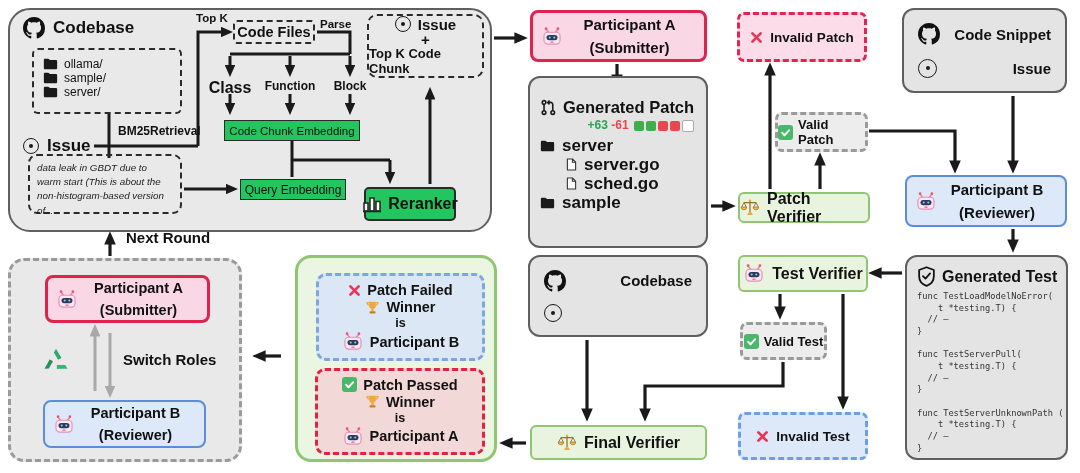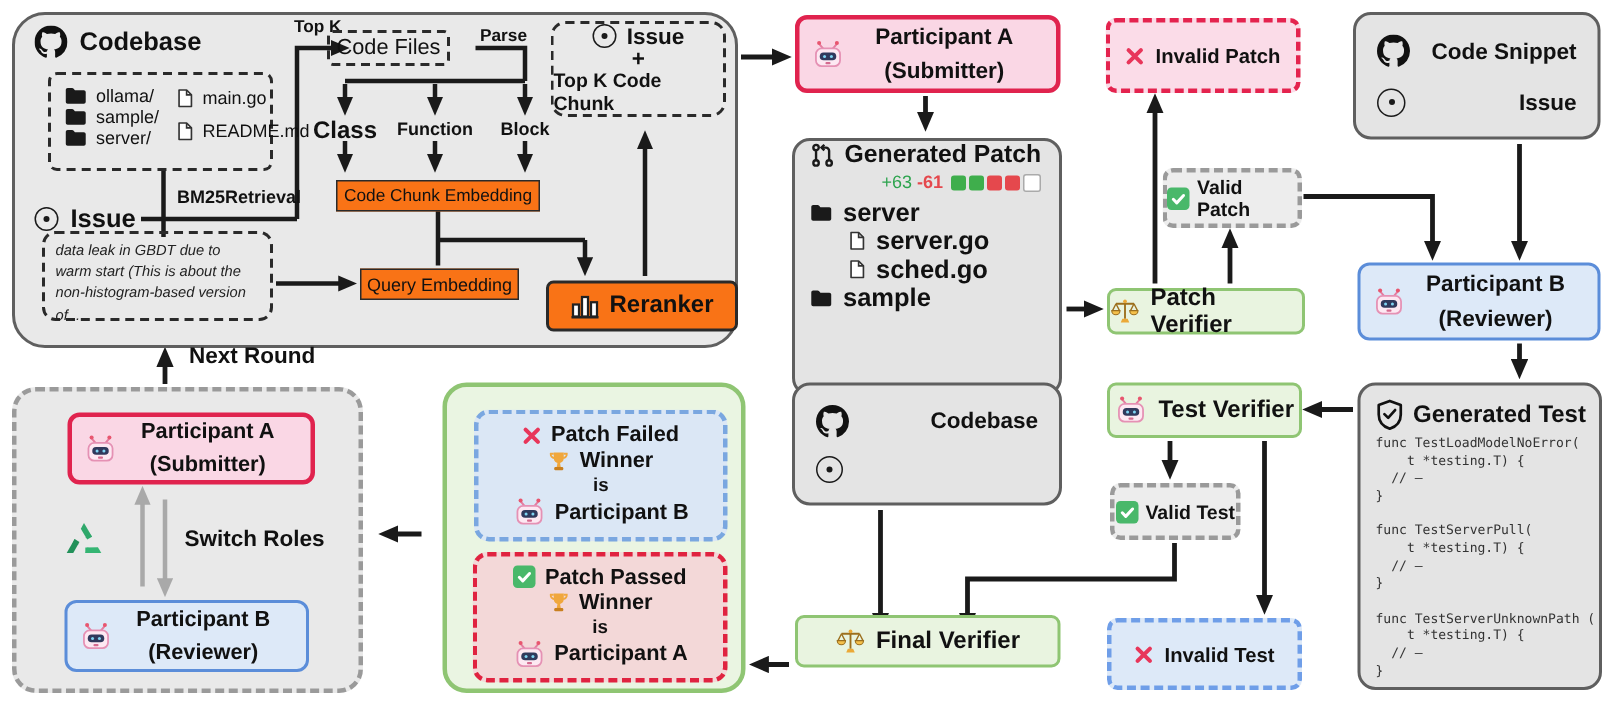--- a/index.html
+++ b/index.html
@@ -4,41 +4,41 @@
 <style>
   html,body{margin:0;padding:0;background:#fff}
   .canvas{position:relative;width:1080px;height:473px;background:#fff;
     font-family:"Liberation Sans",sans-serif;color:#111;overflow:hidden}
   .abs{position:absolute;box-sizing:border-box}
   .wires{position:absolute;left:0;top:0;width:1080px;height:473px;pointer-events:none}
   
   .panel{background:#e9e9e9;border:2.5px solid #5f5f5f;border-radius:22px}
   .gbox{background:#e4e4e4;border:2.5px solid #5f5f5f;border-radius:12px}
   .dashedk{border:2px dashed #2a2a2a;border-radius:6px}
-  .wbox{background:#f97316;border:1.6px solid #2a2a2a;display:flex;align-items:center;justify-content:center}
+  .wbox{background:#22c55e;border:1.6px solid #2a2a2a;display:flex;align-items:center;justify-content:center}
   .verifier{background:#e9f4e0;border:2px solid #8fc573;border-radius:6px;display:flex;align-items:center;justify-content:center;gap:7px;font-weight:bold;font-size:16px}
   .status{display:flex;align-items:center;justify-content:center;gap:7px;font-weight:bold;font-size:13.5px;border-radius:7px}
   .st-gray{background:#ededed;border:3px dashed #9a9a9a}
   .st-redpink{background:#fbdce8;border:3px dashed #e4234e}
   .st-blue{background:#dde9f8;border:3px dashed #6f9ee8}
   .pcard{display:flex;align-items:center;border-radius:8px;padding:2px 8px}
   .pcard .names{flex:1;text-align:center;font-weight:bold;font-size:15px;line-height:1.55}
   .pcard-a{background:#fad7e5;border:3px solid #e0234e}
   .pcard-b{background:#dde9f8;border:2.5px solid #5b8dd9}
   .lbl{position:absolute;font-weight:bold;font-size:11.5px;white-space:nowrap}
   .hdr{display:flex;align-items:center;gap:8px;font-weight:bold;font-size:17px}
   .frow{display:flex;align-items:center;gap:6px;font-size:12px;white-space:nowrap}
   .gbrow{display:flex;align-items:center;gap:11px;padding:0 14px;font-weight:bold}
   .gbrow .t{flex:1;text-align:right}
   .code{font-family:"DejaVu Sans Mono",monospace;font-size:8.7px;line-height:1.34;color:#333;white-space:pre;margin:4px 0 0 0}
   .issue-icon{width:14px;height:14px;border:1.9px solid #1a1a1a;border-radius:50%;position:relative;display:inline-block;flex:0 0 auto}
   .issue-icon::after{content:"";position:absolute;left:50%;top:50%;width:4px;height:4px;margin:-2px 0 0 -2px;background:#1a1a1a;border-radius:50%}
   .sq{display:inline-block;width:10px;height:10px;margin-left:2px;border-radius:2px;vertical-align:middle}
   .sq-add{background:#3fae4c}.sq-del{background:#e5484d}.sq-empty{background:#fff;border:1.5px solid #aaa}
-  .add{color:#2da44e;font-weight:normal}.del{color:#e5484d;font-weight:bold}
+  .add{color:#2da44e;font-weight:bold}.del{color:#e5484d;font-weight:bold}
   .treerow{display:flex;align-items:center;gap:7px;font-size:17px;font-weight:600;height:19px}
   .winnercol{display:flex;flex-direction:column;align-items:center;justify-content:center;height:100%;gap:1px;font-weight:bold}
   .wrow{display:flex;align-items:center;gap:6px;font-size:14.5px}
   .is{font-size:12.5px}
   .ital{font-style:italic;font-size:9.8px;line-height:1.45;color:#222;padding:5px 7px;font-weight:500}
 </style>
 </head>
 <body>
 
 <div class="canvas">
@@ -117,63 +117,43 @@
           </span>
         <span class="frow">
             <span style="display: inline-flex; align-items: center;">
               <svg viewBox="0 0 16 13" width="15" height="12">
                 <path d="M.8 2.2C.8 1.4 1.4.8 2.2.8h3.1c.5 0 .9.2 1.2.5l.9 1h6.4c.8 0 1.4.6 1.4 1.4v7c0 .8-.6 1.4-1.4 1.4H2.2c-.8 0-1.4-.6-1.4-1.4z" fill="#1a1a1a"></path>
               </svg>
             </span>
             <span>server/</span>
           </span>
       </div>
-      <div style="display:flex;flex-direction:column;gap:8px;padding-top:1px">
-        <span class="frow">
-            <span style="display: inline-flex; align-items: center;">
-              <svg viewBox="0 0 12 14" width="11" height="13">
-                <path d="M1.5 1h5.5l3.5 3.5V13h-9z" fill="#fff" stroke="#333" stroke-width="1.2" stroke-linejoin="round"></path>
-                <path d="M7 1v3.5h3.5" fill="none" stroke="#333" stroke-width="1.2"></path>
-              </svg>
-            </span>
-            <span>main.go</span>
-          </span>
-        <span class="frow">
-            <span style="display: inline-flex; align-items: center;">
-              <svg viewBox="0 0 12 14" width="11" height="13">
-                <path d="M1.5 1h5.5l3.5 3.5V13h-9z" fill="#fff" stroke="#333" stroke-width="1.2" stroke-linejoin="round"></path>
-                <path d="M7 1v3.5h3.5" fill="none" stroke="#333" stroke-width="1.2"></path>
-              </svg>
-            </span>
-            <span>README.md</span>
-          </span>
-      </div>
     </div>
 
     <span class="lbl" style="left:108px;top:114px;font-size:12px">BM25Retrieval</span>
 
     <div class="abs hdr" style="left:13px;top:126px">
       <span class="issue-icon"></span>
       <span>Issue</span>
     </div>
 
     <div class="abs dashedk ital" style="left:18px;top:144px;width:154px;height:60px;border-radius:9px">data leak in GBDT due to warm start (This is about the non-histogram-based version of...</div>
 
     <span class="lbl" style="left:186px;top:2px">Top K</span>
-    <div class="abs dashedk" style="left:208px;top:10px;width:82px;height:24px;display:flex;align-items:center;justify-content:center;font-weight:normal;font-size:14.5px;border-radius:4px">Code Files</div>
+    <div class="abs dashedk" style="left:223px;top:10px;width:82px;height:24px;display:flex;align-items:center;justify-content:center;font-weight:bold;font-size:14.5px;border-radius:4px">Code Files</div>
     <span class="lbl" style="left:310px;top:8px">Parse</span>
 
     <span class="lbl" style="left:196px;top:69px;width:48px;text-align:center;font-size:16px">Class</span>
     <span class="lbl" style="left:252px;top:69px;width:56px;text-align:center;font-size:12px">Function</span>
     <span class="lbl" style="left:314px;top:69px;width:52px;text-align:center;font-size:12px">Block</span>
 
     <div class="abs wbox" style="left:214px;top:110px;width:136px;height:21px;font-size:11.5px">Code Chunk Embedding</div>
     <div class="abs wbox" style="left:230px;top:169px;width:106px;height:21px;font-size:12px">Query Embedding</div>
 
-    <div class="abs wbox" style="left:354px;top:177px;width:128px;height:34px;border-radius:5px;border-width:2px;gap:6px;font-weight:bold;font-size:16px">
+    <div class="abs wbox" style="left:354px;top:177px;width:92px;height:34px;border-radius:5px;border-width:2px;gap:6px;font-weight:bold;font-size:16px">
       <span style="display: inline-flex; align-items: center;">
           <svg viewBox="0 0 20 18" width="20" height="18">
             <g fill="#fff" stroke="#222" stroke-width="1.5">
               <rect x="2" y="8" width="4" height="8"></rect>
               <rect x="8" y="3" width="4" height="13"></rect>
               <rect x="14" y="6.5" width="4" height="9.5"></rect>
             </g>
             <path d="M1 16.5h18" stroke="#222" stroke-width="1.6"></path>
           </svg>
         </span>
@@ -202,21 +182,21 @@
           <circle cx="15.7" cy="13.3" r="1.2" fill="#7fd4f2"></circle>
           <rect x="11" y="17.8" width="4" height="1.7" rx=".8" fill="#d46a8e"></rect>
         </svg>
       </span>
     <span class="names">
       <span>Participant A</span><br>
       <span>(Submitter)</span>
     </span>
   </div>
 
-  <div class="abs gbox" style="left:528px;top:92px;width:180px;height:172px;padding:0 10px">
+  <div class="abs gbox" style="left:528px;top:76px;width:180px;height:172px;padding:20px 10px">
     <div style="display:flex;align-items:center;gap:6px;font-weight:bold;font-size:16.5px">
       <span style="display: inline-flex; align-items: center;">
           <svg viewBox="0 0 16 16" width="17" height="17">
             <g fill="none" stroke="#1a1a1a" stroke-width="1.5">
               <circle cx="3.8" cy="3.2" r="1.7"></circle>
               <circle cx="3.8" cy="12.8" r="1.7"></circle>
               <path d="M3.8 4.9v6.2"></path>
               <path d="M7.8 3.2h2.2a2 2 0 0 1 2 2v5.9"></path>
               <circle cx="12" cy="12.8" r="1.7"></circle>
               <path d="M9 1.4L7.2 3.2 9 5"></path>
@@ -404,21 +384,21 @@
             <path fill="#111" d="M8 0C3.58 0 0 3.58 0 8c0 3.54 2.29 6.53 5.47 7.59.4.07.55-.17.55-.38 0-.19-.01-.82-.01-1.49-2.01.37-2.53-.49-2.69-.94-.09-.23-.48-.94-.82-1.13-.28-.15-.68-.52-.01-.53.63-.01 1.08.58 1.23.82.72 1.21 1.87.87 2.33.66.07-.52.28-.87.51-1.07-1.78-.2-3.64-.89-3.64-3.95 0-.87.31-1.59.82-2.15-.08-.2-.36-1.02.08-2.12 0 0 .67-.21 2.2.82.64-.18 1.32-.27 2-.27s1.36.09 2 .27c1.53-1.04 2.2-.82 2.2-.82.44 1.1.16 1.92.08 2.12.51.56.82 1.27.82 2.15 0 3.07-1.87 3.75-3.65 3.95.29.25.54.73.54 1.48 0 1.07-.01 1.93-.01 2.2 0 .21.15.46.55.38A8.01 8.01 0 0 0 16 8c0-4.42-3.58-8-8-8z"></path>
           </svg>
         </span>
       <span class="t">Codebase</span>
     </div>
     <div class="gbrow" style="font-size:13px;gap:9px">
       <span class="issue-icon" style="width:16px;height:16px"></span>
     </div>
   </div>
 
-  <div class="abs verifier" style="left:530px;top:410px;width:177px;height:35px">
+  <div class="abs verifier" style="left:530px;top:425px;width:177px;height:35px">
     <span style="display: inline-flex; align-items: center;">
         <svg viewBox="0 0 24 22" width="20" height="19">
           <path d="M12 3v14M4.8 5h14.4" stroke="#9c6f1d" stroke-width="1.5" fill="none"></path>
           <circle cx="12" cy="3" r="1.5" fill="#eba937"></circle>
           <path d="M4.8 5L2 10.5M4.8 5l2.8 5.5" stroke="#9c6f1d" stroke-width="1.1" fill="none"></path>
           <path d="M1.4 10.5a3.3 3.3 0 0 0 6.6 0z" fill="#f5c04a" stroke="#9c6f1d" stroke-width=".9"></path>
           <path d="M19.2 5l-2.8 5.5M19.2 5l2.8 5.5" stroke="#9c6f1d" stroke-width="1.1" fill="none"></path>
           <path d="M15.8 10.5a3.3 3.3 0 0 0 6.6 0z" fill="#f5c04a" stroke="#9c6f1d" stroke-width=".9"></path>
           <path d="M8.6 20h6.8l-1.3-3h-4.2z" fill="#eba937"></path>
         </svg>

